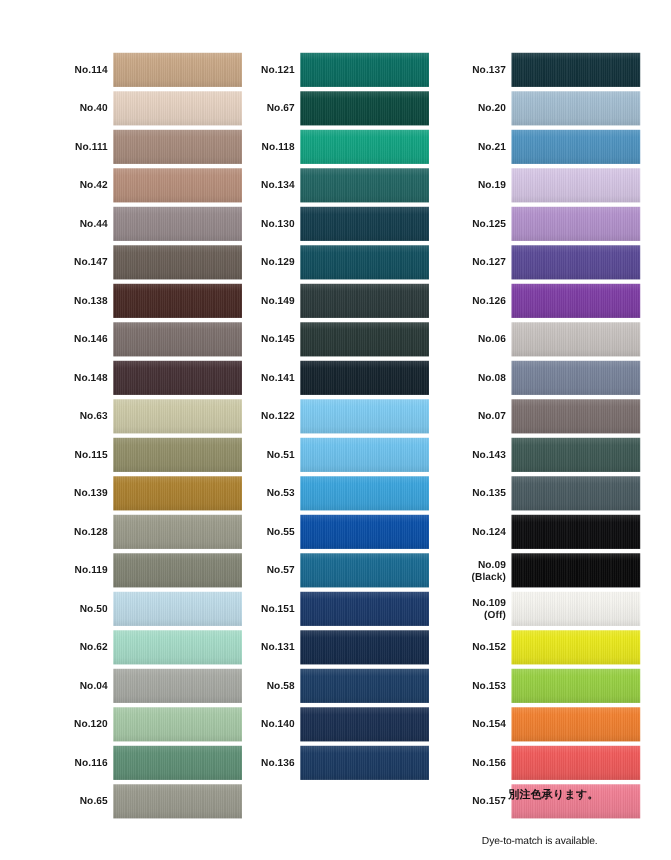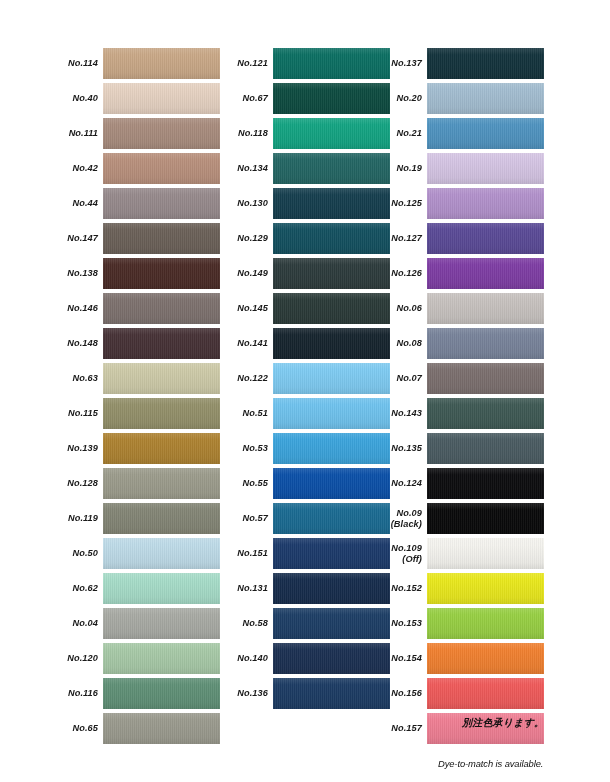--- a/index.html
+++ b/index.html
@@ -14,31 +14,30 @@
     font-family: "Liberation Sans", "DejaVu Sans", sans-serif;
     overflow: hidden;
   }
 
   #chart {
     position: absolute;
     left: 0;
     top: 0;
     width: 610px;
     height: 622px;
-    font-style: italic;
   }
 
   .column {
     position: absolute;
     top: 46px;
     width: 170px;
   }
   .col-0 { left: 50px; }
   .col-1 { left: 220px; }
-  .col-2 { left: 374px; }
+  .col-2 { left: 412px; }
 
   .swatch-row {
     position: relative;
     height: 35px;
     display: flex;
     align-items: center;
   }
 
   .swatch-label {
     width: 48px;

